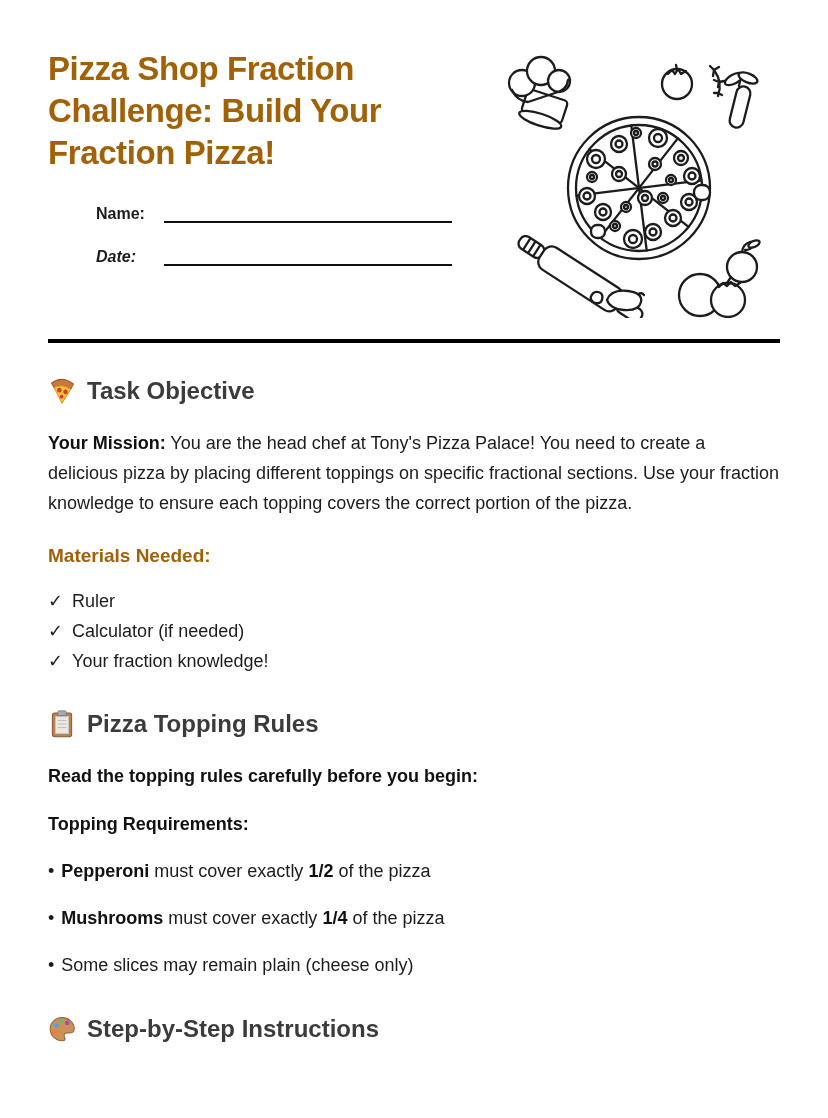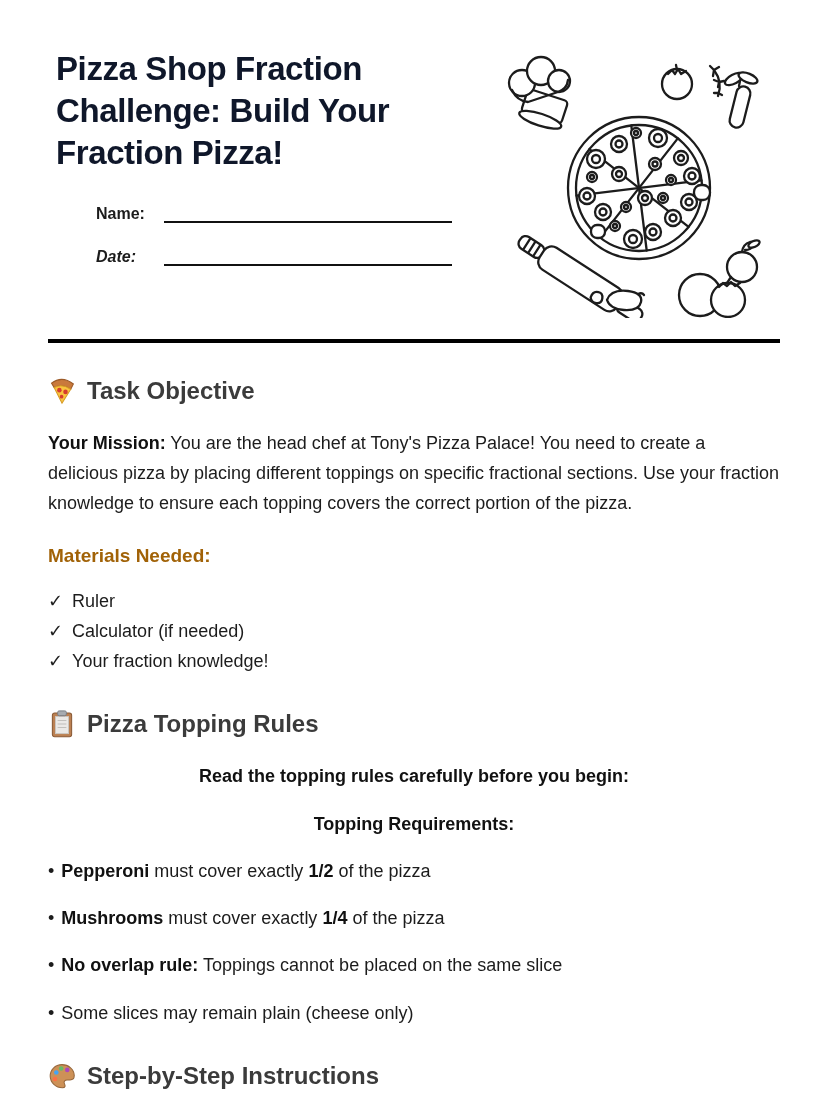--- a/index.html
+++ b/index.html
@@ -9,23 +9,23 @@
     background: #ffffff;
     font-family: "Liberation Sans", sans-serif;
     color: #1c1c1c;
   }
   .page { width: 828px; height: 1118px; padding: 0 48px; overflow: hidden; }
 
   
   .header { display: flex; justify-content: space-between; padding-top: 44px; }
   .title-col { width: 445px; }
   h1 {
-    margin: 4px 8px 0;
+    margin: 4px 0 0;
     font-size: 33px; line-height: 1.27; font-weight: 700;
-    color: #0f172a; letter-spacing: -0.4px;
+    color: #a16207; letter-spacing: -0.4px;
   }
   .field-row { display: flex; align-items: flex-end; margin-top: 27px; margin-left: 48px; }
   .field-row + .field-row { margin-top: 21px; font-style: italic; }
   .field-label { font-weight: 700; font-size: 16px; color: #1c1c1c; width: 68px; }
   .field-line {
     width: 288px; height: 22px;
     border-bottom: 2px solid #111111;
     font-size: 15px; padding: 0 4px;
   }
   .illustration { width: 285px; height: 272px; flex: 0 0 auto; margin-top: 2px; }
@@ -39,21 +39,21 @@
     font-size: 24px; font-weight: 700; color: #3b3b3b;
   }
   h2 .h-icon { width: 28px; height: 28px; flex: 0 0 auto; }
   h3 { margin: 26px 0 19px; font-size: 19px; font-weight: 700; color: #a16207; }
   p { margin: 0 0 15px; font-size: 18px; line-height: 1.68; color: #1c1c1c; }
   p b { color: #111; }
   .mission { margin-bottom: 10px; }
   .materials-list p { margin: 0; }
   .check { display: inline-block; margin-right: 9px; }
   .rules-list p, .bold-line { margin: 0 0 17px; }
-  .bold-line { font-weight: 700; color: #111; text-align: center; }
+  .bold-line { font-weight: 700; color: #111; }
   .bullet { display: inline-block; margin-right: 7px; }
 </style>
 </head>
 <body>
 
 <div class="page">
 
   <div class="header">
     <div class="title-col">
       <h1>Pizza Shop Fraction Challenge: Build Your Fraction Pizza!</h1>
@@ -225,21 +225,20 @@
     </svg>
     <span>Pizza Topping Rules</span>
   </h2>
 
   <p class="bold-line">Read the topping rules carefully before you begin:</p>
   <p class="bold-line">Topping Requirements:</p>
 
   <div class="rules-list">
     <p><span class="bullet">•</span><b>Pepperoni</b><span> must cover exactly </span><b>1/2</b><span> of the pizza</span></p>
     <p><span class="bullet">•</span><b>Mushrooms</b><span> must cover exactly </span><b>1/4</b><span> of the pizza</span></p>
-    <p><span class="bullet">•</span><b>No overlap rule:</b><span> Toppings cannot be placed on the same slice</span><b></b><span></span></p>
     <p><span class="bullet">•</span><b></b><span>Some slices may remain plain (cheese only)</span><b></b><span></span></p>
   </div>
 
   <h2>
     <svg class="h-icon" viewBox="0 0 32 32">
       <path d="M16,3 C8,3 2.5,9 2.5,16 C2.5,23.5 9,29.5 16.5,29.5 c3.5,0 3.5,-2.5 2.3,-4.6 c-1.2,-2.2 0.2,-4.4 3.2,-4.4 h3.2 c2.8,0 4.8,-2 4.8,-5 C30,8.5 23.5,3 16,3 Z" fill="#cd9157" stroke="#96663a" stroke-width="1.2"></path>
       <circle cx="9.5" cy="12" r="2.6" fill="#42a5f5"></circle>
       <circle cx="15" cy="7.5" r="2.6" fill="#66bb6a"></circle>
       <circle cx="22" cy="9" r="2.6" fill="#ab47bc"></circle>
       <circle cx="8" cy="19.5" r="2.6" fill="#ff7043"></circle>

